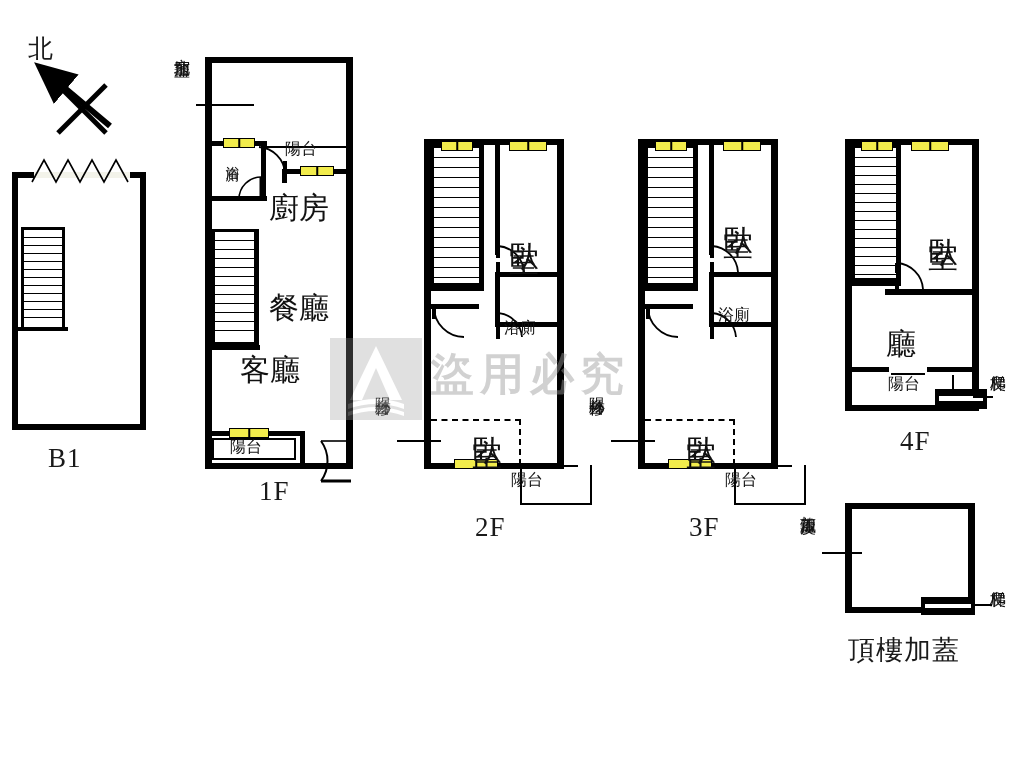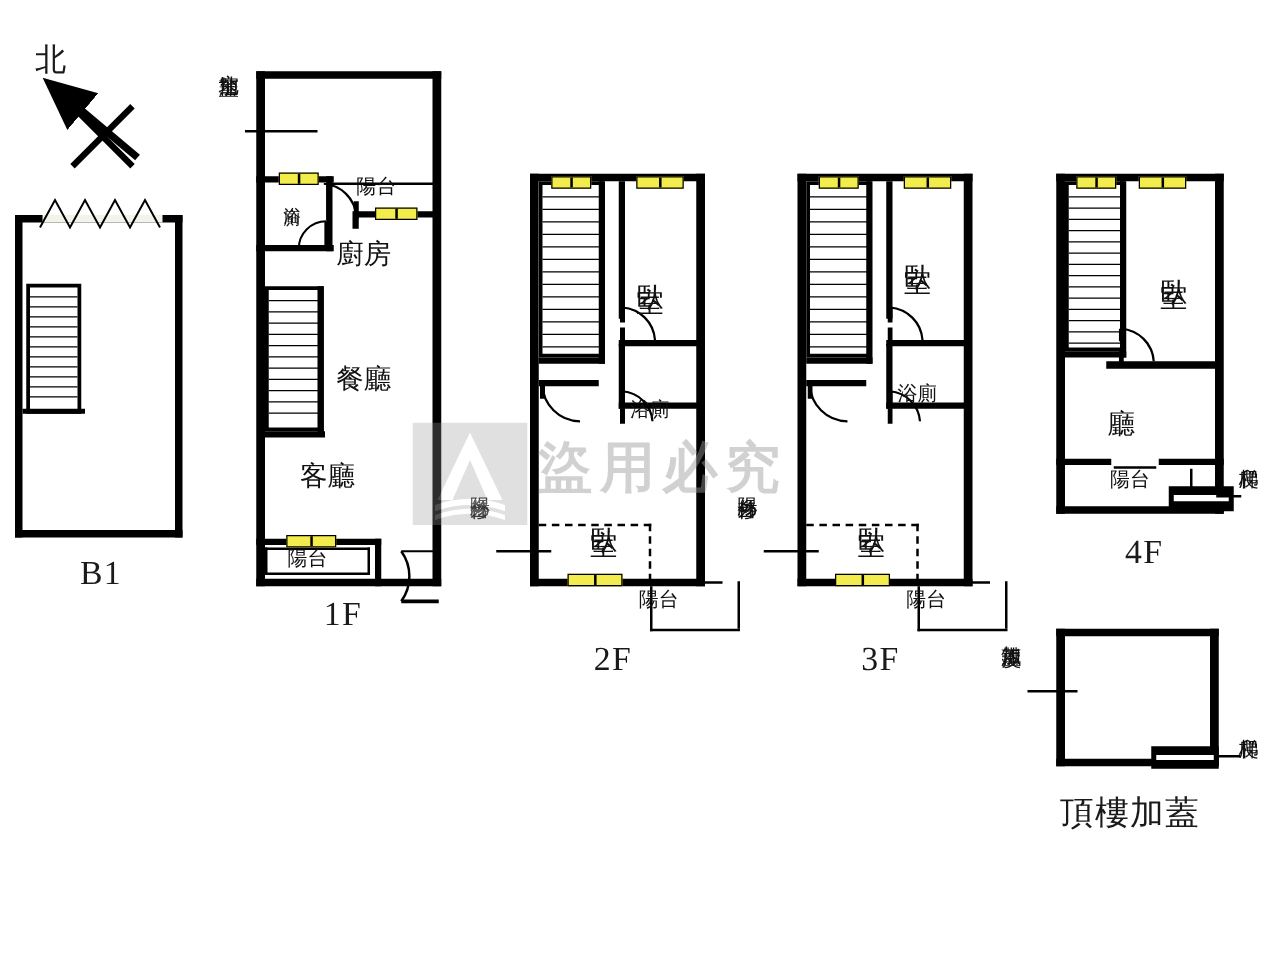--- a/index.html
+++ b/index.html
@@ -77,21 +77,21 @@
   .door { position: absolute; }
   .leader { position: absolute; background: #000; height: 1.5px; }
   .floorname {
     position: absolute;
     font-size: 27px;
     color: #1a1a1a;
     letter-spacing: 1px;
   }
   .roomlbl {
     position: absolute;
-    font-size: 22px;
+    font-size: 30px;
     color: #111;
   }
   .roomlbl.sm { font-size: 16px; }
   .roomlbl.xs { font-size: 14px; }
   
   #wm-logo {
     position: absolute;
     opacity: 0.30;
     pointer-events: none;
   }
@@ -164,21 +164,21 @@
       <i style="top:39px"></i>
         <i style="top:47px"></i>
         <i style="top:55px"></i>
         <i style="top:63px"></i>
       <i style="top:71px"></i>
         <i style="top:79px"></i>
         <i style="top:87px"></i>
     </div>
     <div class="wall" style="left:6px; top:155px; width:50px; height:4px;"></div>
   </div>
-  <div class="floorname" style="left:64px; top:443px;text-align:right;">B1</div>
+  <div class="floorname" style="left:48px; top:443px;text-align:right;">B1</div>
 
   <div style="position:absolute; left:205px; top:57px; width:148px; height:412px;">
     <div class="wall" style="left:0; top:0; width:148px; height:6px;"></div>
     <div class="wall" style="left:0; top:0; width:7px; height:412px;"></div>
     <div class="wall" style="left:141px; top:0; width:7px; height:412px;"></div>
     <div class="wall" style="left:0; top:406px; width:148px; height:6px;"></div>
 
     <div class="thinline" style="left:56px; top:89px; width:86px; height:1.5px;"></div>
     <div class="thinline" style="left:56px; top:89px; width:1.5px; height:30px;"></div>
 
@@ -235,21 +235,21 @@
           <line x1="4" y1="4" x2="34" y2="4" stroke="#000" stroke-width="1.6"></line>
           <line x1="4" y1="44" x2="34" y2="44" stroke="#000" stroke-width="3"></line>
         </svg>
     </div>
   </div>
 
   <div class="roomlbl xs" style="left:225px; top:146px; line-height:1.05;"><span class="vert">浴廁</span></div>
   <div class="roomlbl sm" style="left:285px; top:139px;">陽台</div>
   <div class="roomlbl" style="left:269px; top:188px;">廚房</div>
   <div class="roomlbl" style="left:269px; top:288px;">餐廳</div>
-  <div class="roomlbl" style="left:240px; top:366px;text-align:center;">客廳</div>
+  <div class="roomlbl" style="left:240px; top:350px;text-align:center;">客廳</div>
   <div class="roomlbl sm" style="left:230px; top:437px;">陽台</div>
   <div class="floorname" style="left:259px; top:476px;">1F</div>
 
   <div class="roomlbl sm vert" style="left:174px; top:46px; height:115px;">空地加蓋</div>
   <div class="leader" style="left:196px; top:104px; width:58px;"></div>
 
   <div style="position:absolute; left:424px; top:139px; width:140px; height:330px;">
     <div class="wall" style="left:0; top:0; width:140px; height:6px;"></div>
     <div class="wall" style="left:0; top:0; width:7px; height:330px;"></div>
     <div class="wall" style="left:133px; top:0; width:7px; height:330px;"></div>

